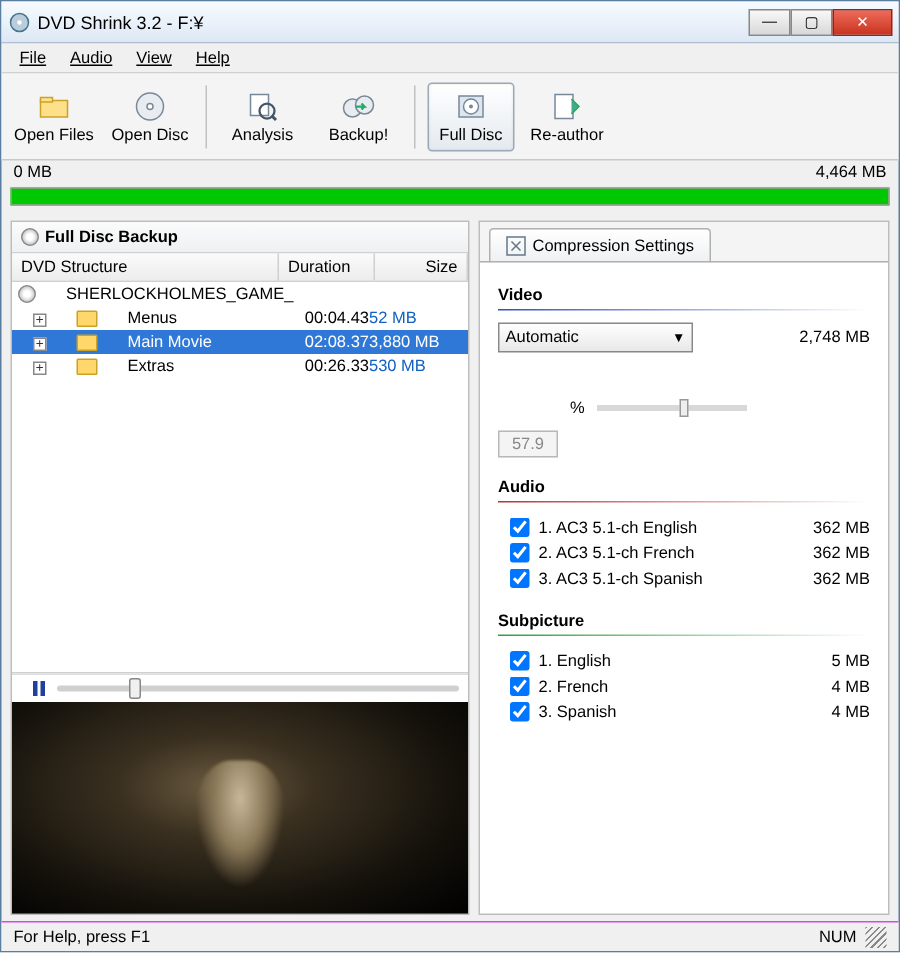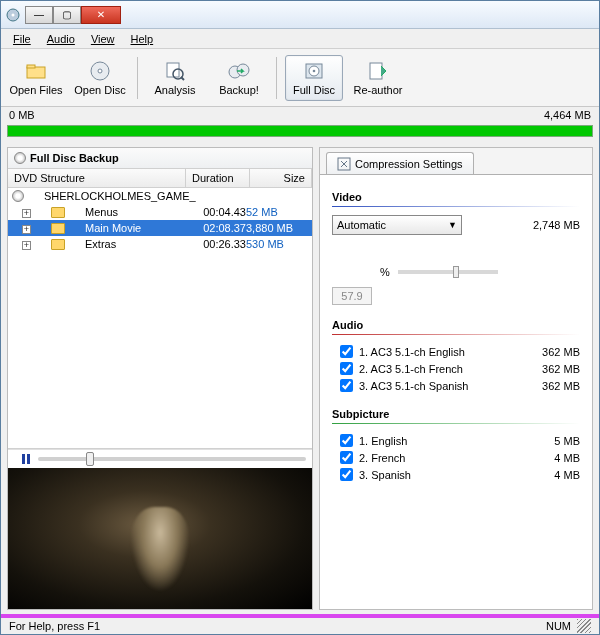--- a/index.html
+++ b/index.html
@@ -63,37 +63,38 @@
   .combo { width:130px; height:20px; border:1px solid #888; background:linear-gradient(#fff,#e8e8e8); display:flex; align-items:center; padding:0 4px; justify-content:space-between; cursor:pointer; }
   .combo .arr { font-size:9px; }
   .pct-box { width:40px; height:18px; border:1px solid #b8b8b8; background:#f4f4f4; color:#888; text-align:center; font-size:11px; line-height:16px;margin-top:48px; }
   .mini-slider { flex:0 0 100px; height:4px; background:#d8d8d8; position:relative; }
   .mini-slider .th { position:absolute; top:-4px; left:55%; width:6px; height:12px; background:#eee; border:1px solid #999; }
   .v-size { margin-left:auto; }
   .chk-row { display:flex; align-items:center; padding:2px 0 2px 8px; gap:6px; }
   .chk-row .nm { flex:1; }
   .chk-row .amt { width:70px; text-align:right; }
   input[type=checkbox] { width:13px; height:13px; }
-  .statusbar { height:20px; border-top:4px solid #d946ef; display:flex; align-items:center; padding:0 8px; font-size:11px; background:#f0f0f0; }
+  .statusbar { height:20px; border-top:1px solid #d946ef; display:flex; align-items:center; padding:0 8px; font-size:11px; background:#f0f0f0; }
   .statusbar .fill { flex:1; }
   .resize-grip { width:14px; height:14px; background:repeating-linear-gradient(135deg,#888 0 1px,transparent 1px 3px); margin-left:6px; }
   svg { display:block; }
 </style>
 </head>
 <body>
 
 <div class="window">
 
   <div class="titlebar">
     <span class="titlebar-icon">
       <svg viewBox="0 0 16 16">
           <circle cx="8" cy="8" r="6" fill="#bcd" stroke="#478"></circle>
           <circle cx="8" cy="8" r="1.5" fill="#fff"></circle>
         </svg>
     </span>
+    <span class="titlebar-text">DVD Shrink 3.2 - F:¥</span>
     <div class="win-btns">
       <div class="win-btn">—</div>
       <div class="win-btn">▢</div>
       <div class="win-btn close">✕</div>
     </div>
   </div>
 
   <div class="menubar">
     <span class="menu-item"><span class="ul">File</span></span>
     <span class="menu-item"><span class="ul">Audio</span></span>

